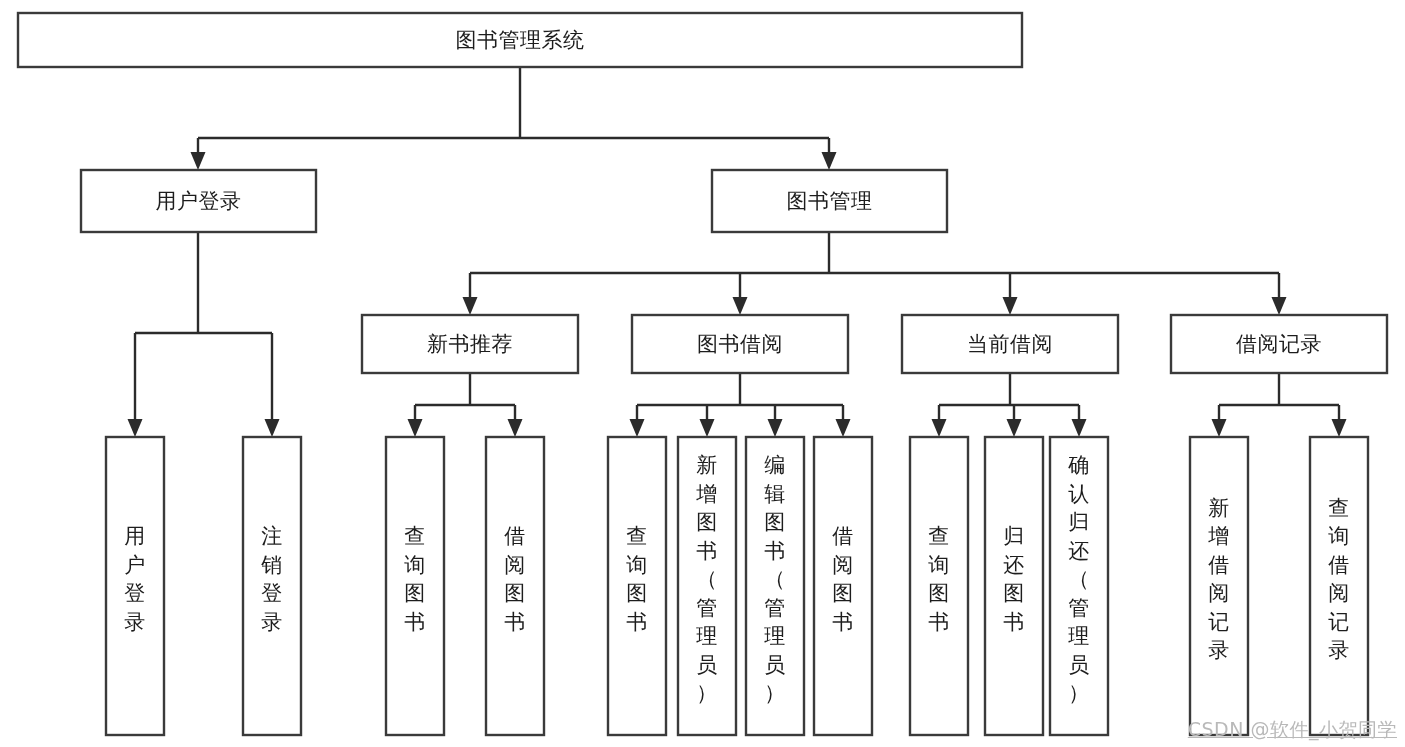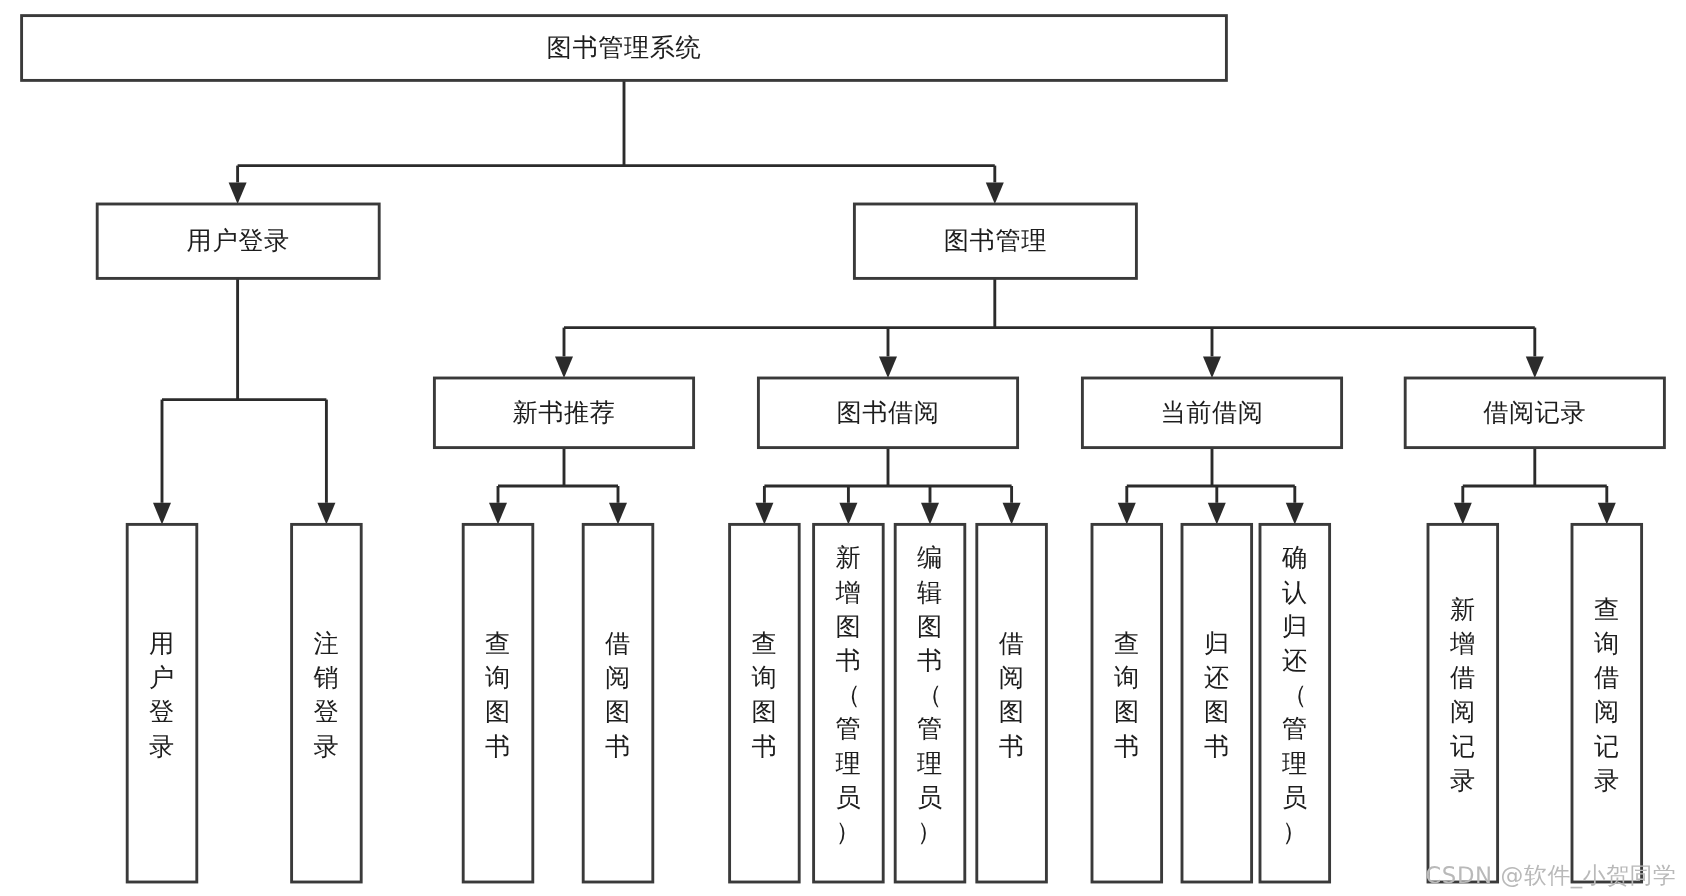--- a/index.html
+++ b/index.html
@@ -59,20 +59,21 @@
   .watermark {
     position: absolute;
     right: 8px;
     bottom: 4px;
     font-family: "DejaVu Sans", "Liberation Sans", sans-serif;
     font-size: 19px;
     color: #b9b9b9;
     white-space: nowrap;
     letter-spacing: 0.5px;
     user-select: none;
+    text-decoration: underline;
   }
 </style>
 </head>
 <body>
 
 <div id="diagram-root">
   <svg class="diagram-canvas" id="diagram-canvas" viewBox="0 0 1405 747" xmlns="http://www.w3.org/2000/svg">
     <g id="connector-layer">
         <g>
           <path class="connector" d="M 520 67 L 520 138"></path>

